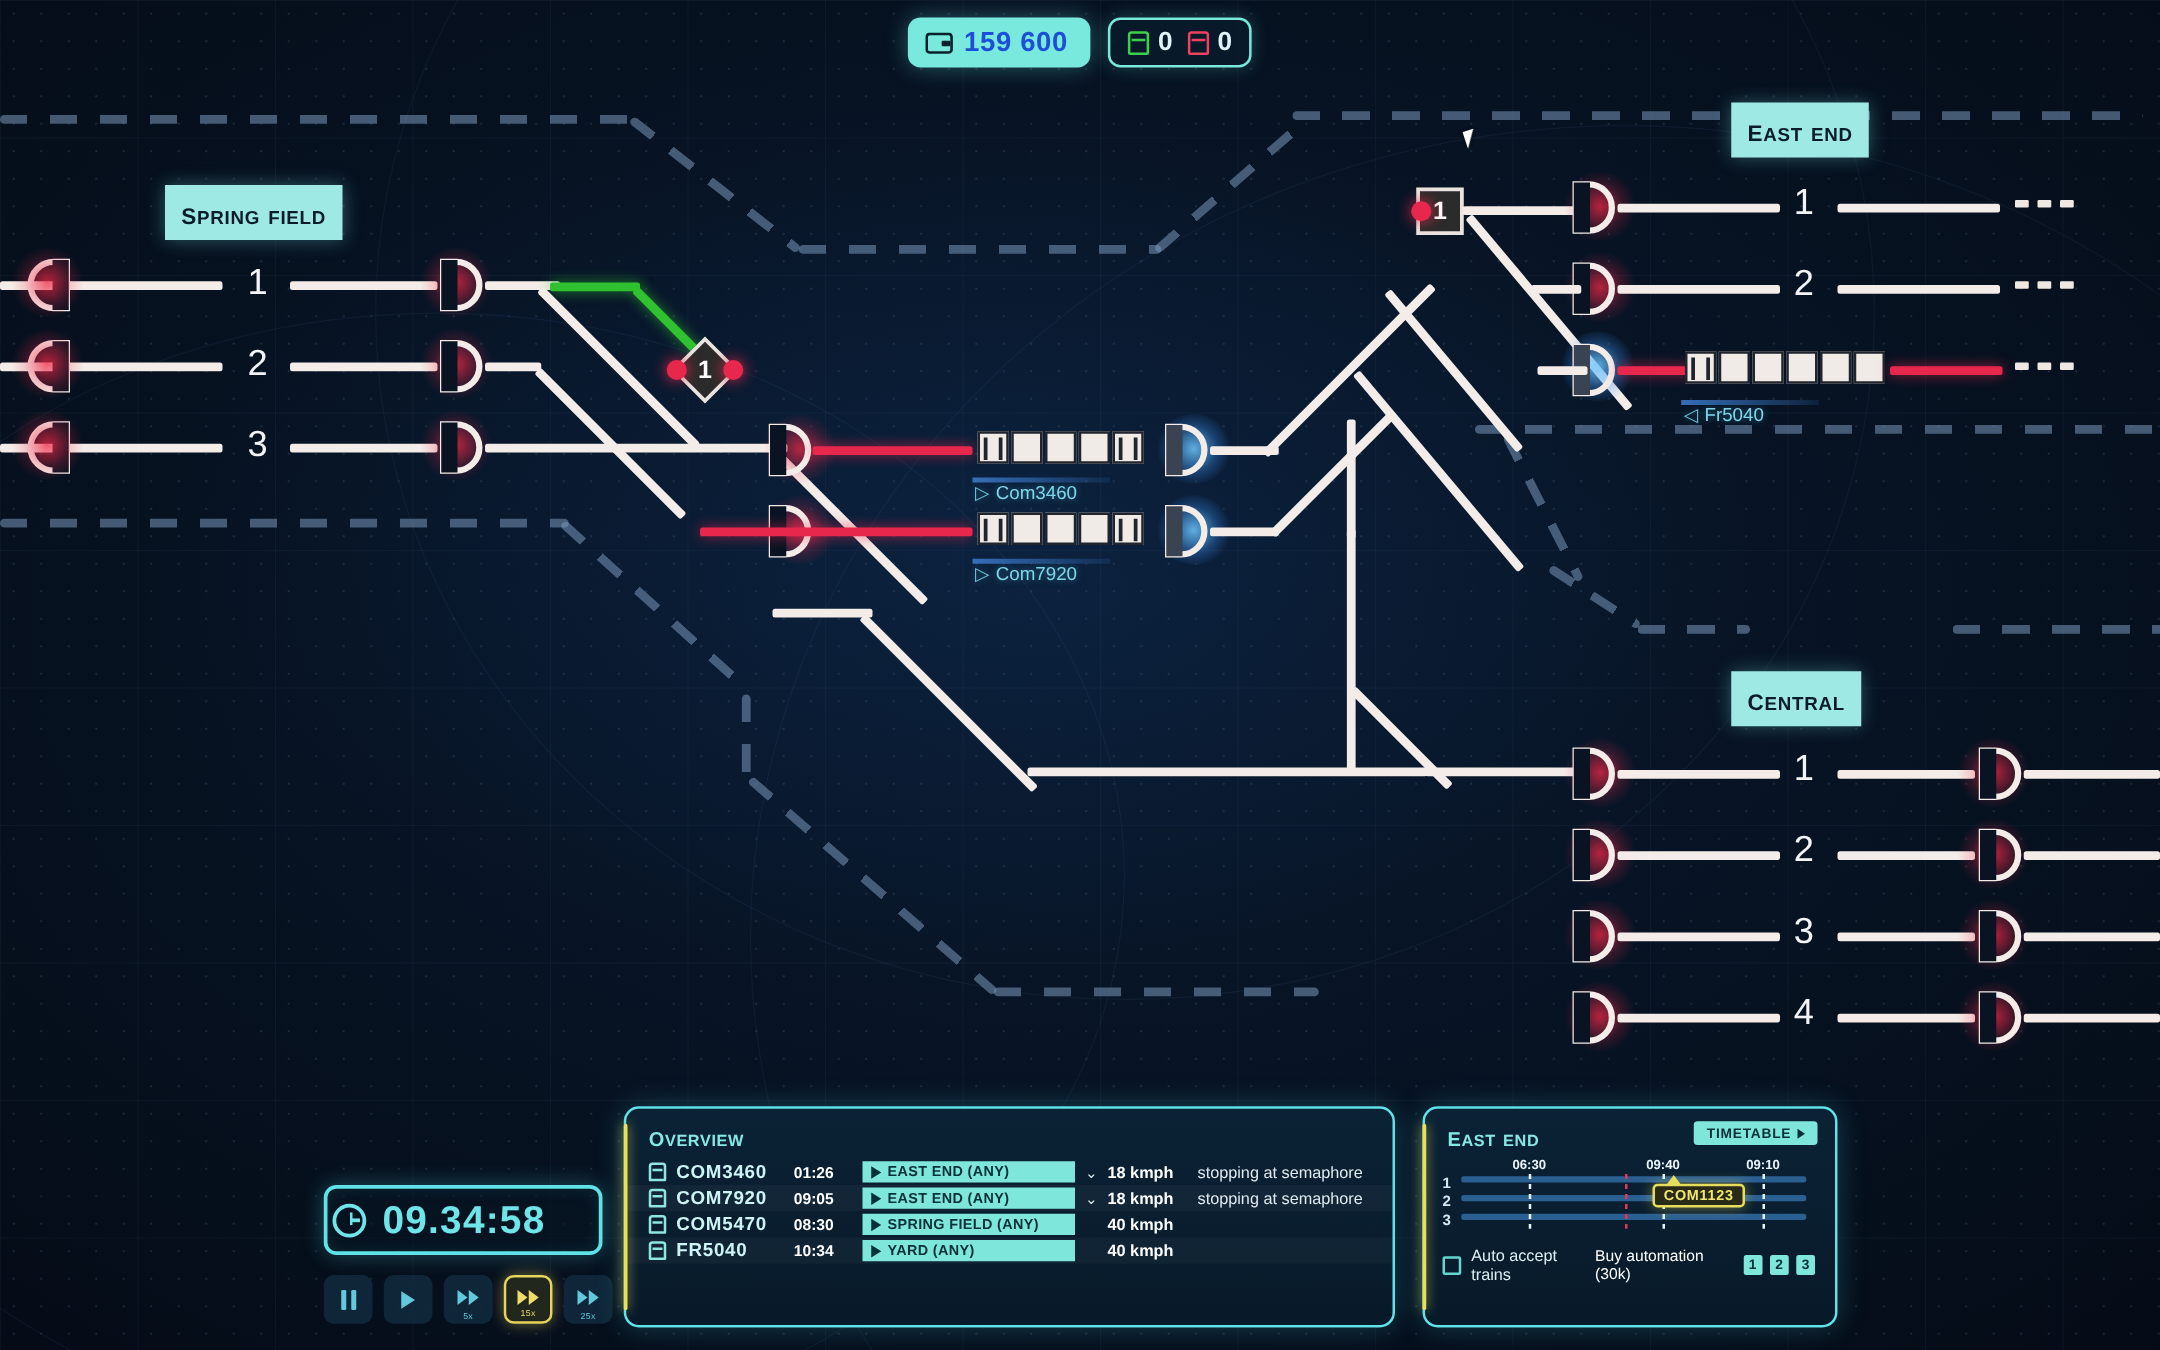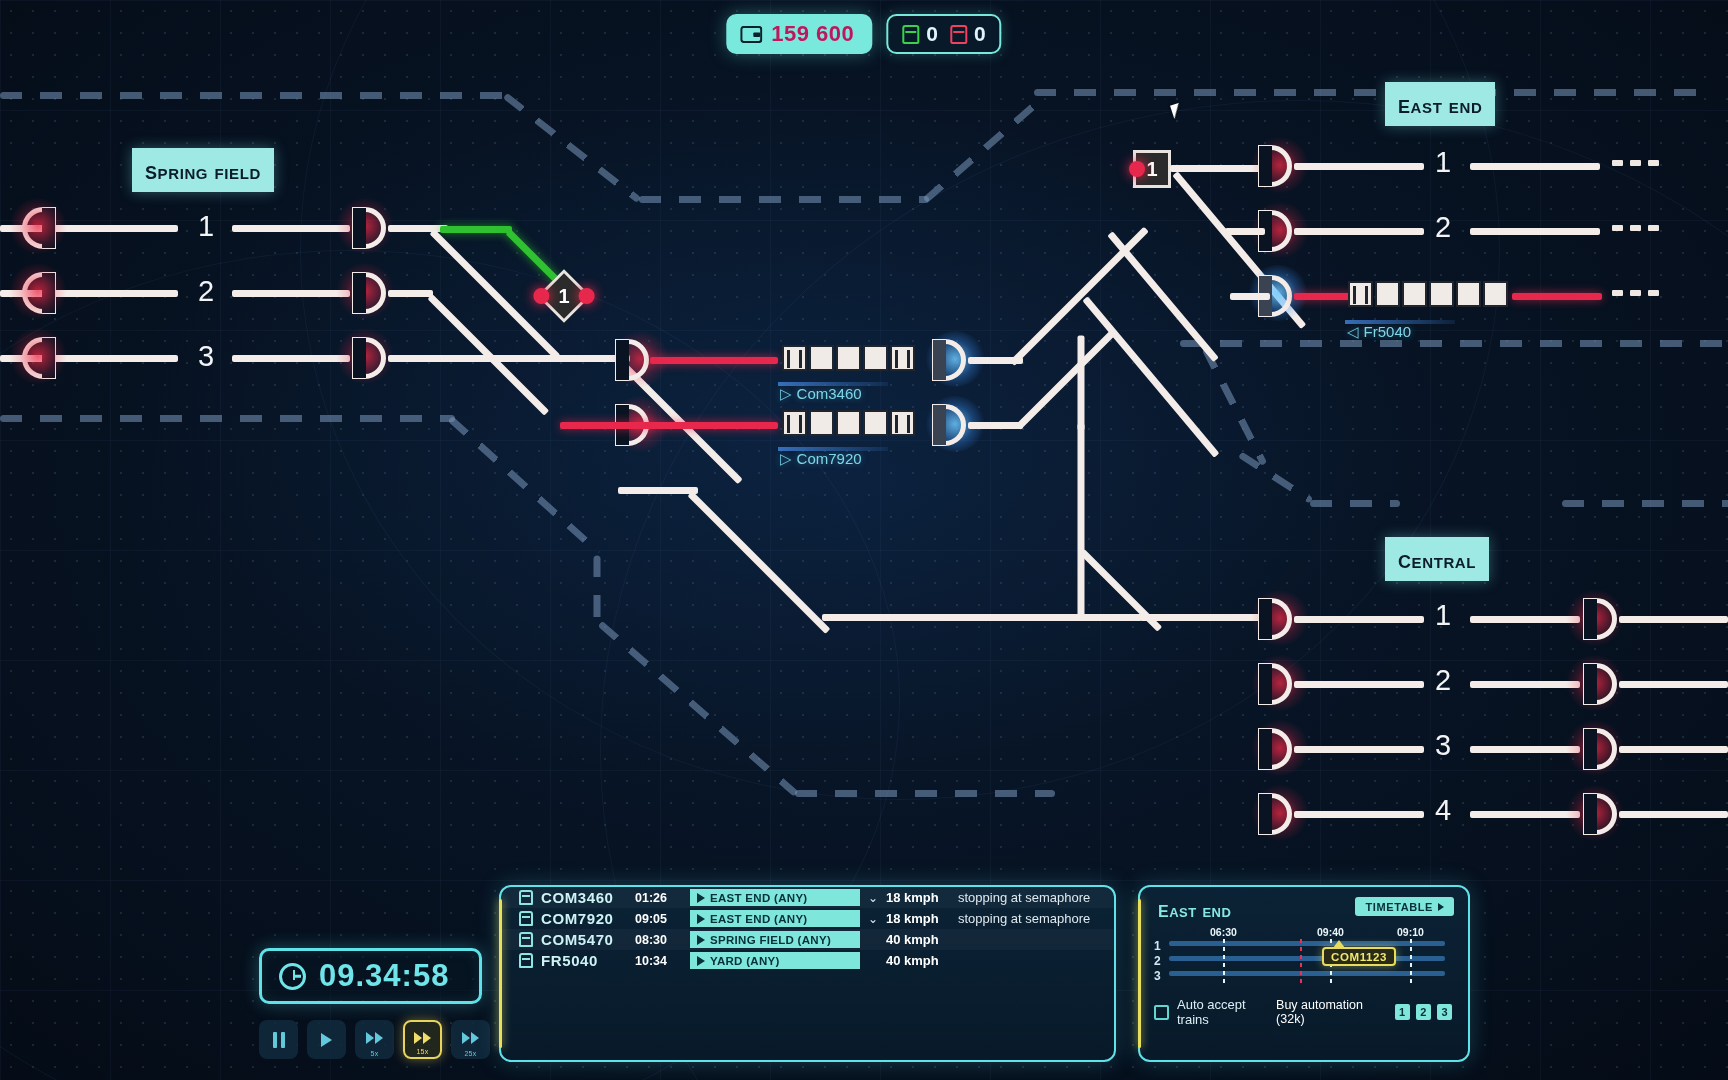--- a/index.html
+++ b/index.html
@@ -165,21 +165,21 @@
   
   .hud-top {
     position:absolute; top:14px; left:50%; transform:translateX(-50%);
     display:flex; gap:14px; align-items:center;
   }
   .money-pill {
     background:#79e8dd;
     border-radius:10px;
     padding:7px 18px 7px 14px;
     display:flex; align-items:center; gap:9px;
-    color:#be185d;
+    color:#1d4ed8;
     font-size:22px; font-weight:bold;
     letter-spacing:0.5px;
     box-shadow: 0 0 18px rgba(100,230,225,0.35);
   }
   .count-pill {
     border:2px solid #79e8dd;
     border-radius:10px;
     padding:6px 14px;
     display:flex; align-items:center; gap:12px;
     background: rgba(10,30,45,0.75);
@@ -192,21 +192,21 @@
   .ico-red   { color:#f0415f; }
 
   
   .clock-wrap { position:absolute; left:259px; top:948px; }
   .clock-box {
     width:223px; height:56px;
     border:3px solid #5fe2e8;
     border-radius:10px;
     background: rgba(7,22,34,0.55);
     display:flex; align-items:center; gap:13px;
-    padding-left:17px;
+    padding-left:4px;
     box-shadow: 0 0 18px rgba(90,225,235,0.30), inset 0 0 14px rgba(90,225,235,0.10);
   }
   .clock-face { width:27px; height:27px; border:3px solid #6fe5ea; border-radius:50%; position:relative; }
   .clock-face::before { content:""; position:absolute; left:50%; top:4px; width:2.5px; height:10px; background:#6fe5ea; transform-origin: bottom center; }
   .clock-face::after  { content:""; position:absolute; left:50%; top:50%; width:8px; height:2.5px; background:#6fe5ea; transform:translateY(-50%); }
   .clock-text { color:#6fe5ea; font-size:31px; font-weight:bold; letter-spacing:1px; }
 
   .speed-row { display:flex; gap:9px; margin-top:16px; margin-left:0px; }
   .sbtn {
     width:39px; height:39px; border-radius:8px;
@@ -655,20 +655,21 @@
         <span class="ff">
             <span class="tri"></span>
             <span class="tri"></span>
           </span>
         <span class="lbl">25x</span>
       </div>
     </div>
   </div>
 
   <div class="panel" style="left:499px; top:885px; width:617px; height:177px;">
+    <div class="panel-title">Overview</div>
 
     <div class="ov-row">
       <span class="ov-ico"></span>
       <span class="ov-name">COM3460</span>
       <span class="ov-time">01:26</span>
       <span class="ov-destwrap">
         <span class="ov-dest">
           <span class="arrow-ico"></span>
           <span>EAST END (ANY)</span>
         </span>
@@ -751,21 +752,21 @@
       <span class="tt-time" style="left:243px; top:-13px;">09:10</span>
       <span class="tt-tick dashed" style="left:256px; top:0px; height:44px;"></span>
 
       <span class="tt-train" style="left:168px; top:8px;">COM1123</span>
     </div>
 
     <div class="tt-foot">
       <span class="chk"></span>
       <span class="tt-foot-lbl">Auto accept trains</span>
       <span class="tt-buy">
-        <span class="tt-buy-lbl">Buy automation (32k)</span>
+        <span class="tt-buy-lbl">Buy automation (30k)</span>
         <span class="numchip">1</span>
         <span class="numchip">2</span>
         <span class="numchip">3</span>
       </span>
     </div>
   </div>
 
 </div>
 
 </body></html>

